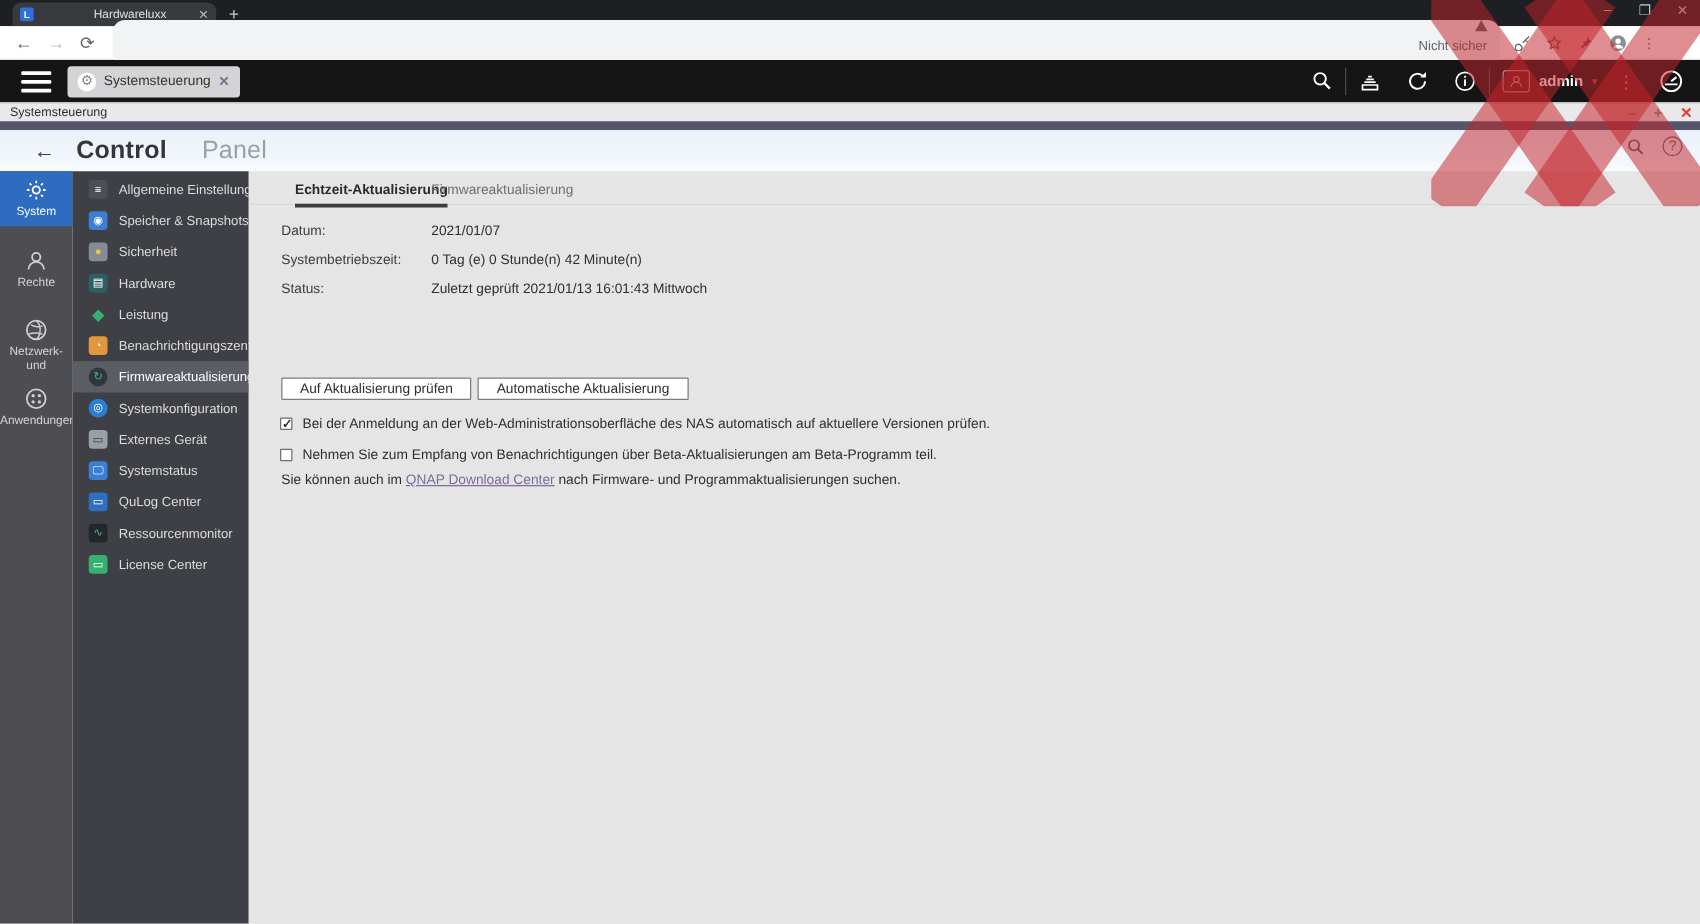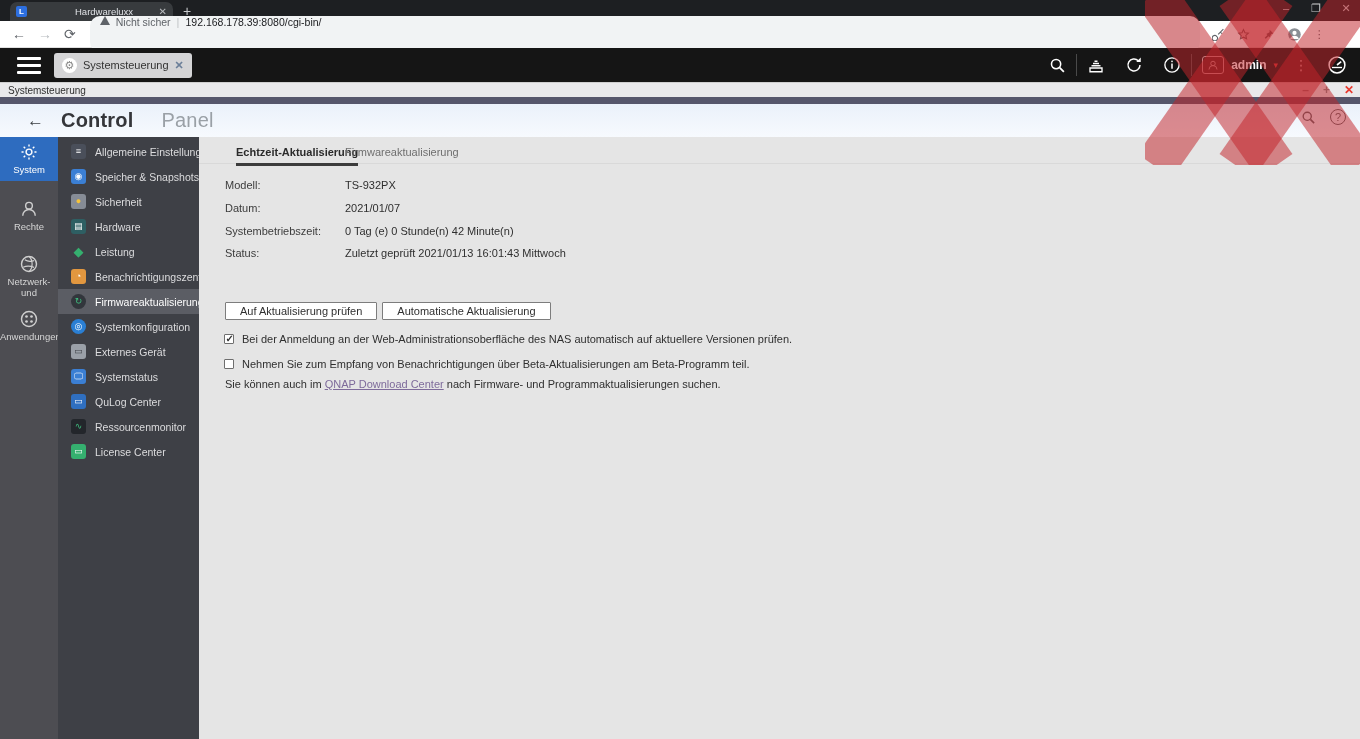--- a/index.html
+++ b/index.html
@@ -13,21 +13,21 @@
   .btab .favicon { width:11px; height:11px; background:#2d6fe0; border-radius:2px; color:#fff; font-size:8px; line-height:11px; text-align:center; font-weight:bold; }
   .btab .ttitle { color:#dfe1e5; font-size:9.5px; flex:1; white-space:nowrap; overflow:hidden;padding-left:42px; }
   .btab .tclose { color:#b8babd; font-size:10px; cursor:pointer; }
   .newtab { color:#c8cacd; font-size:14px; margin:0 0 2px 10px; }
   .winctl { position:absolute; right:8px; top:2px; display:flex; gap:18px; color:#c9cbce; font-size:11px; }
   .winctl span { width:12px; text-align:center; }
 
   .toolbar { position:absolute; left:0; top:21px; width:1360px; height:27px; background:#ffffff; display:flex; align-items:center; border-bottom:1px solid #e0e0e0; }
   .navbtn { color:#5f6368; font-size:14px; margin-left:12px; }
   .navbtn.fwd { color:#b8bcc0; }
-  .addrbar { margin-left:14px; width:1110px; height:36px; background:#f1f3f4; border-radius:10px; display:flex; align-items:flex-start; padding:0 10px; gap:6px; }
+  .addrbar { margin-left:14px; width:1110px; height:36px; background:#f1f3f4; border-radius:10px; display:flex; align-items:flex-end; padding:0 10px; gap:6px;flex-direction:column; }
   .warn-tri { width:0; height:0; border-left:5px solid transparent; border-right:5px solid transparent; border-bottom:9px solid #5f6368; position:relative; }
   .nsicher { color:#5f6368; font-size:10.5px; }
   .addr-sep { color:#c0c3c6; font-size:11px; }
   .urltxt { color:#202124; font-size:10.5px; }
   .tb-icons { display:flex; align-items:center; gap:12px; margin-left:12px; color:#5f6368; font-size:11px; }
 
   
   .qbar { position:absolute; left:0; top:48px; width:1360px; height:34px; background:#151515; display:flex; align-items:center; }
   .hamb { width:24px; margin-left:17px; display:flex; flex-direction:column; gap:4px; }
   .hamb i { display:block; height:3px; background:#fff; border-radius:1px; }
@@ -336,24 +336,20 @@
     </div>
 
     <div class="main">
       <div class="tabsrow">
         <span class="mtab mtab1 active">Echtzeit-Aktualisierung</span>
         <span class="mtab mtab2">Firmwareaktualisierung</span>
       </div>
 
       <div class="fields">
         <div class="frow">
-          <span class="flabel">Modell:</span>
-          <span class="fvalue">TS-932PX</span>
-        </div>
-        <div class="frow">
           <span class="flabel">Datum:</span>
           <span class="fvalue">2021/01/07</span>
         </div>
         <div class="frow">
           <span class="flabel">Systembetriebszeit:</span>
           <span class="fvalue">0 Tag (e) 0 Stunde(n) 42 Minute(n)</span>
         </div>
         <div class="frow">
           <span class="flabel">Status:</span>
           <span class="fvalue">Zuletzt geprüft 2021/01/13 16:01:43 Mittwoch</span>

